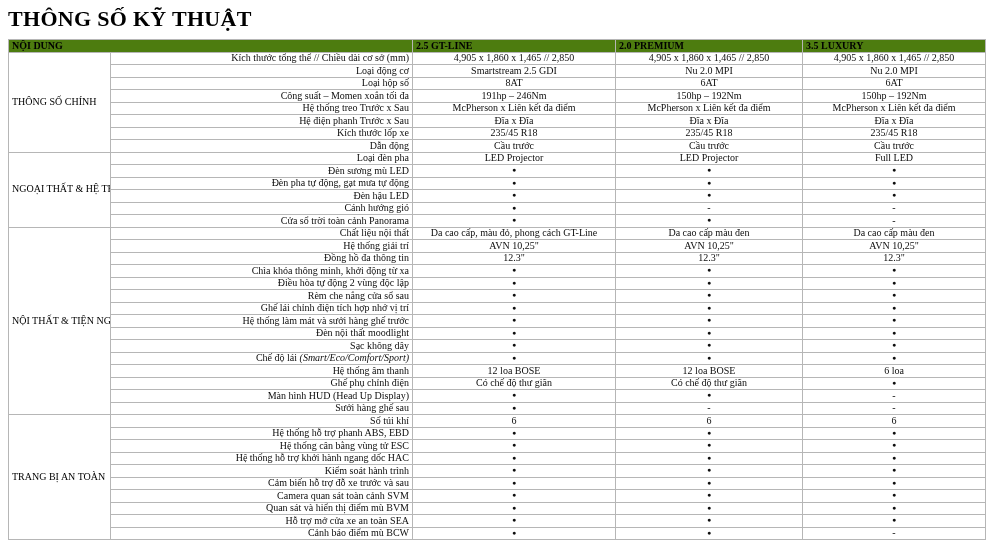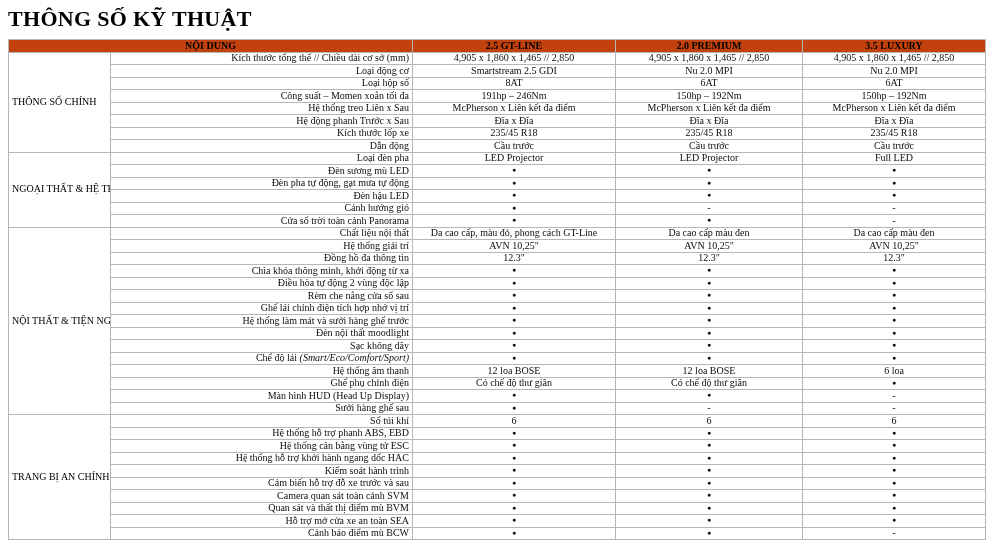--- a/index.html
+++ b/index.html
@@ -39,23 +39,23 @@
     padding: 0 3px;
     height: 11.5px;
     overflow: hidden;
     white-space: nowrap;
     vertical-align: middle;
   }
   table.spec {
     border: 1px solid #9a9a9a;
   }
   th.header-cell {
-    background: #c2410c;
+    background: #4d7c0f;
     font-weight: bold;
-    text-align: center;
+    text-align: left;
     color: #000000;
   }
   td.section-cell {
     font-weight: normal;
     text-align: left;
     white-space: pre-line;
     line-height: 1.25;
     color: #000000;
   }
   td.label-cell {
@@ -114,27 +114,27 @@
           <td class="value-cell">6AT</td>
           <td class="value-cell">6AT</td>
         </tr>
         <tr>
           <td class="label-cell">Công suất – Momen xoắn tối đa</td>
           <td class="value-cell">191hp – 246Nm</td>
           <td class="value-cell">150hp – 192Nm</td>
           <td class="value-cell">150hp – 192Nm</td>
         </tr>
         <tr>
-          <td class="label-cell">Hệ thống treo Liên x Sau</td>
+          <td class="label-cell">Hệ thống treo Trước x Sau</td>
           <td class="value-cell">McPherson x Liên kết đa điểm</td>
           <td class="value-cell">McPherson x Liên kết đa điểm</td>
           <td class="value-cell">McPherson x Liên kết đa điểm</td>
         </tr>
         <tr>
-          <td class="label-cell">Hệ động phanh Trước x Sau</td>
+          <td class="label-cell">Hệ điện phanh Trước x Sau</td>
           <td class="value-cell">Đĩa x Đĩa</td>
           <td class="value-cell">Đĩa x Đĩa</td>
           <td class="value-cell">Đĩa x Đĩa</td>
         </tr>
         <tr>
           <td class="label-cell">Kích thước lốp xe</td>
           <td class="value-cell">235/45 R18</td>
           <td class="value-cell">235/45 R18</td>
           <td class="value-cell">235/45 R18</td>
         </tr>
@@ -269,21 +269,21 @@
           <td class="value-cell">-</td>
         </tr>
         <tr>
           <td class="label-cell">Sưởi hàng ghế sau</td>
           <td class="value-cell dot">●</td>
           <td class="value-cell">-</td>
           <td class="value-cell">-</td>
         </tr>
         <tr>
           <td rowspan="10" class="section-cell">TRANG BỊ
-AN CHÍNH</td>
+AN TOÀN</td>
           <td class="label-cell">Số túi khí</td>
           <td class="value-cell">6</td>
           <td class="value-cell">6</td>
           <td class="value-cell">6</td>
         </tr>
         <tr>
           <td class="label-cell">Hệ thống hỗ trợ phanh ABS, EBD</td>
           <td class="value-cell dot">●</td>
           <td class="value-cell dot">●</td>
           <td class="value-cell dot">●</td>
@@ -312,21 +312,21 @@
           <td class="value-cell dot">●</td>
           <td class="value-cell dot">●</td>
         </tr>
         <tr>
           <td class="label-cell">Camera quan sát toàn cảnh SVM</td>
           <td class="value-cell dot">●</td>
           <td class="value-cell dot">●</td>
           <td class="value-cell dot">●</td>
         </tr>
         <tr>
-          <td class="label-cell">Quan sát và thất thị điểm mù BVM</td>
+          <td class="label-cell">Quan sát và hiển thị điểm mù BVM</td>
           <td class="value-cell dot">●</td>
           <td class="value-cell dot">●</td>
           <td class="value-cell dot">●</td>
         </tr>
         <tr>
           <td class="label-cell">Hỗ trợ mở cửa xe an toàn SEA</td>
           <td class="value-cell dot">●</td>
           <td class="value-cell dot">●</td>
           <td class="value-cell dot">●</td>
         </tr>

